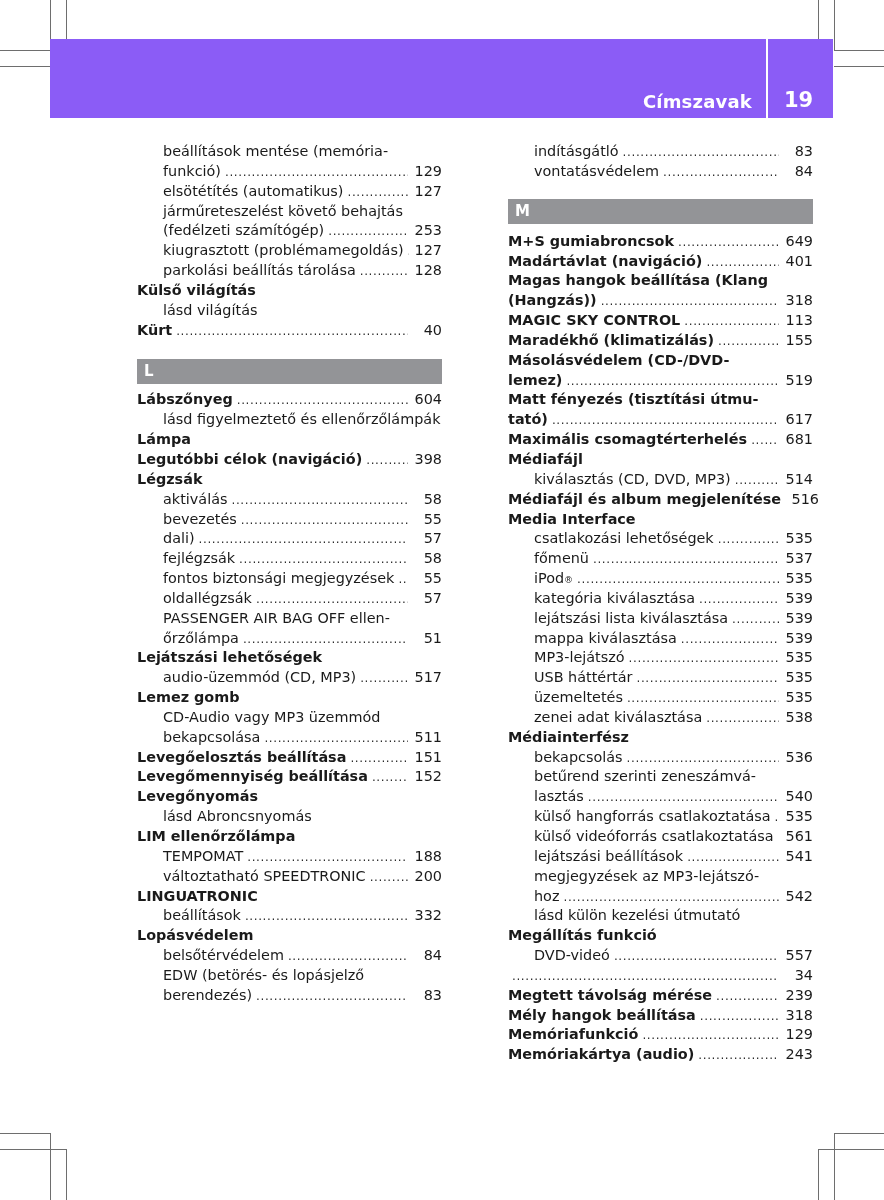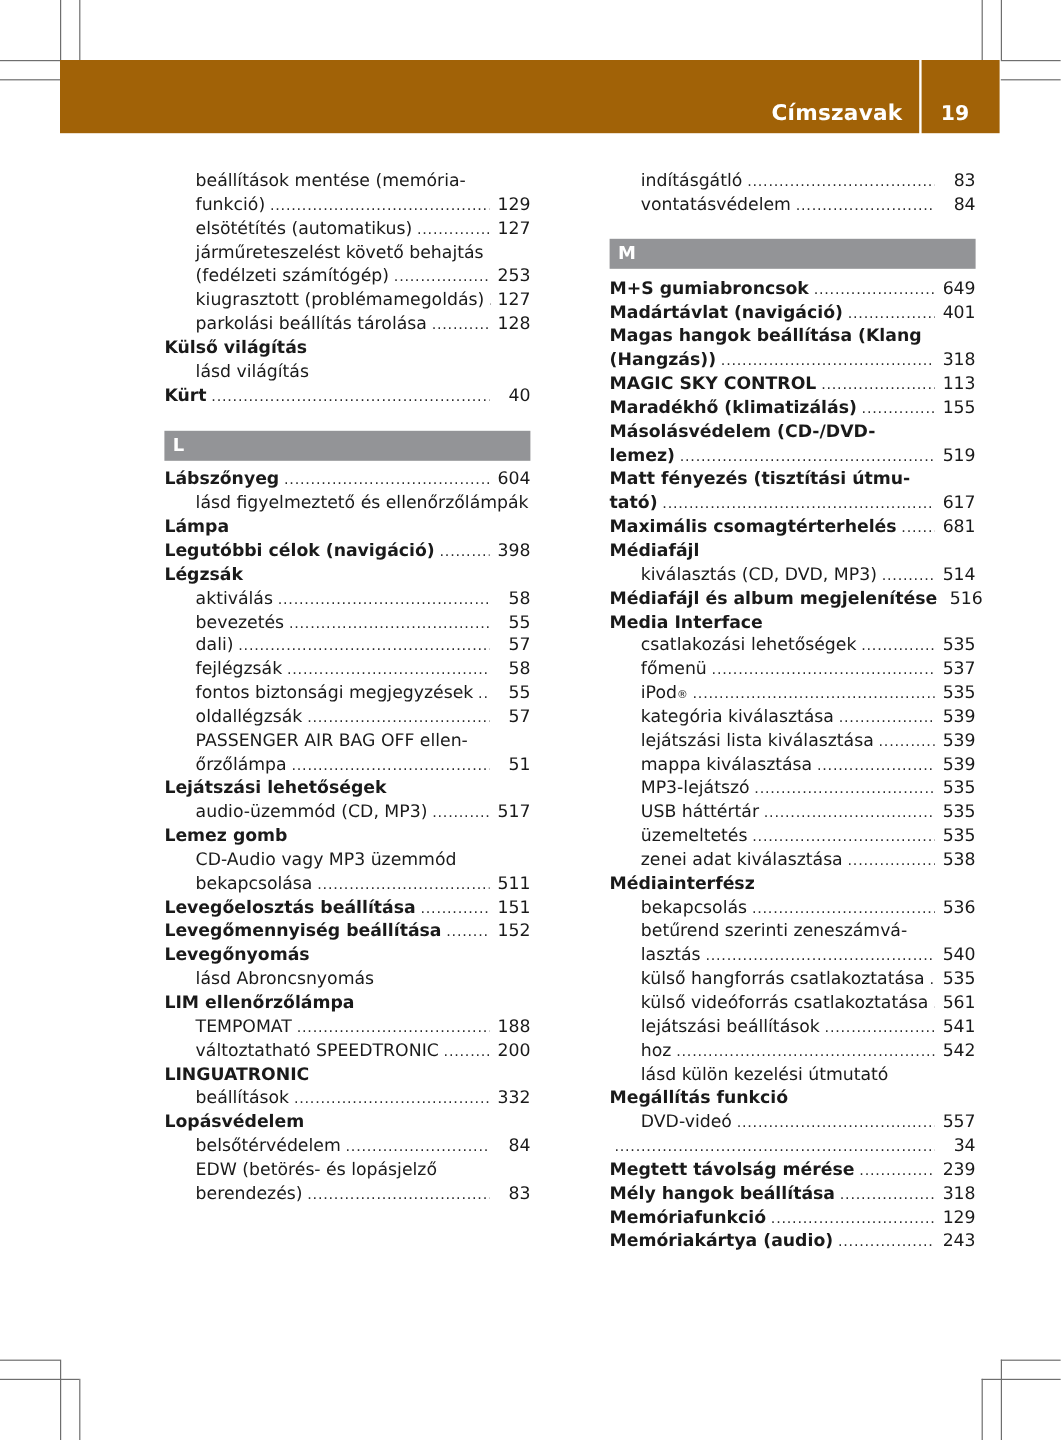--- a/index.html
+++ b/index.html
@@ -1,25 +1,25 @@
 <!DOCTYPE html>
 <html><head>
 <meta charset="utf-8">
 <style>
   html, body { margin: 0; padding: 0; background: #ffffff; }
   body { width: 884px; height: 1200px; position: relative; overflow: hidden;
          font-family: "DejaVu Sans", "Liberation Sans", sans-serif; color: #1a1a1a; }
   .crop { position: absolute; background: #6e6e6e; }
   .crop.h { height: 1px; }
   .crop.v { width: 1px; }
-  .hdr-bar { position: absolute; top: 50px; height: 61px; background: #a16207; }
+  .hdr-bar { position: absolute; top: 39px; height: 79px; background: #8b5cf6; }
   .hdr-main { left: 50px; width: 716px; }
   .hdr-num { left: 768px; width: 65px; }
   .hdr-title { position: absolute; right: 14px; bottom: 6px; color: #ffffff; font-size: 18px; font-weight: bold; letter-spacing: 0.2px; }
-  .hdr-page { position: absolute; left: 16px; bottom: 6px; color: #ffffff; font-size: 17px; font-weight: bold; }
+  .hdr-page { position: absolute; left: 16px; bottom: 6px; color: #ffffff; font-size: 21px; font-weight: bold; }
   .col { position: absolute; width: 305px; }
   .col-left { left: 137px; top: 142px; }
   .col-right { left: 462px; top: 142px; margin-left: 46px; }
   .row { position: relative; height: 19.85px; line-height: 19.85px; font-size: 14.4px; white-space: nowrap; display: flex; align-items: baseline; }
   .row.sub .txt { padding-left: 26px; }
   .row.bold .txt { font-weight: bold; }
   .row .txt { flex: 0 0 auto; }
   .row .dots { flex: 1 1 auto; overflow: hidden; margin: 0 6px 0 4px; color: #2a2a2a; letter-spacing: 0.5px; font-size: 12px; }
   .row .dots::before { content: ". . . . . . . . . . . . . . . . . . . . . . . . . . . . . . . . . . . . . . . . . . . . . . . . . . . . . . . . . . . . . . . . . . . . . . ."; letter-spacing: -1.6px; }
   .row .pg { flex: 0 0 auto; text-align: right; min-width: 28px; }
@@ -395,20 +395,23 @@
         <span class="txt">külső videóforrás csatlakoztatása</span>
         <span class="dots"></span>
         <span class="pg">561</span>
       </div>
       <div class="row sub">
         <span class="txt">lejátszási beállítások</span>
         <span class="dots"></span>
         <span class="pg">541</span>
       </div>
       <div class="row sub">
+        <span class="txt">megjegyzések az MP3-lejátszó-</span>
+      </div>
+      <div class="row sub">
         <span class="txt">hoz</span>
         <span class="dots"></span>
         <span class="pg">542</span>
       </div>
       <div class="row sub">
         <span class="txt">lásd külön kezelési útmutató</span>
       </div>
       <div class="row bold">
         <span class="txt">Megállítás funkció</span>
       </div>

